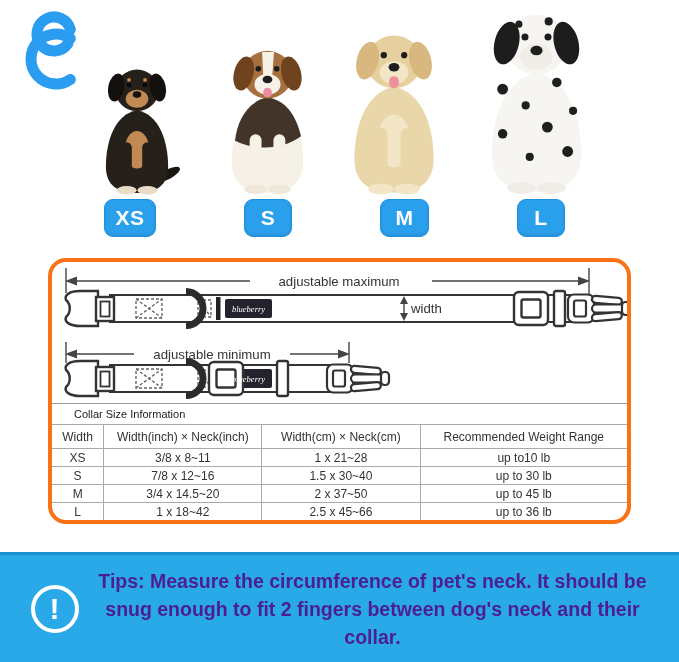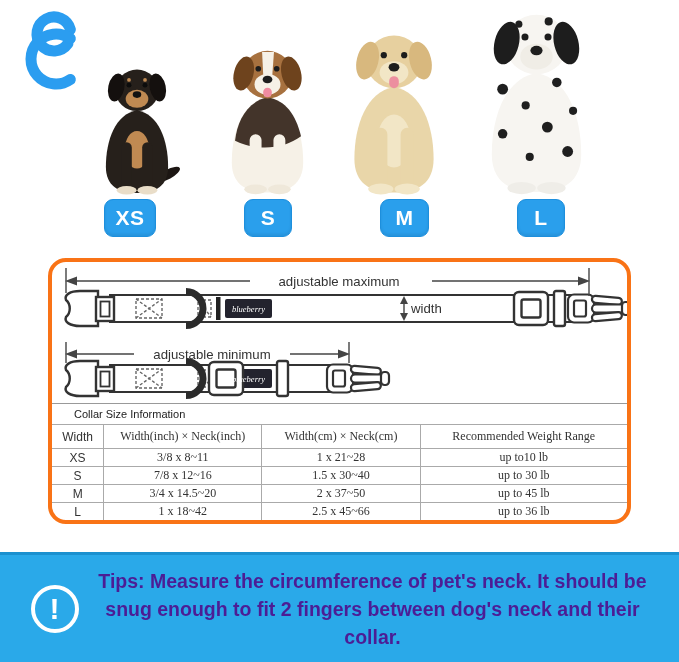--- a/index.html
+++ b/index.html
@@ -20,21 +20,21 @@
   .info-box{position:absolute;left:48px;top:258px;width:575px;height:258px;
     border:4px solid #f97316;border-radius:18px;background:#fff;overflow:hidden;}
   .collar-svg{display:block;width:575px;height:141px;}
   .table-title{height:20px;line-height:20px;border-top:1px solid #999;
     font-size:11px;color:#222;padding-left:22px;}
   table.size-table{width:100%;border-collapse:collapse;table-layout:fixed;}
   .size-table th,.size-table td{font-size:12px;color:#333;text-align:center;padding:0;
     border-bottom:1px solid #aaa;font-weight:normal;white-space:nowrap;overflow:hidden;}
   .size-table th{height:23px;border-top:1px solid #aaa;}
   .size-table td{height:17px;}
-  .size-table th + th, .size-table td + td{border-left:1px solid #aaa;font-family:Liberation Serif, serif;}
+  .size-table th + th, .size-table td + td{border-left:1px solid #aaa;}
 
   
   .tips-banner{position:absolute;left:0;top:552px;width:679px;height:110px;background:#2aa9e9;
     border-top:3px solid #1b90cf;box-sizing:border-box;display:flex;align-items:center;justify-content:center;}
   .tips-icon{width:40px;height:40px;border:4px solid #fff;border-radius:50%;flex:0 0 auto;
     display:flex;align-items:center;justify-content:center;color:#fff;font-weight:bold;font-size:30px;
     margin-right:18px;line-height:1;}
   .tips-text{width:552px;color:#4c1d95;font-weight:bold;font-size:19.5px;line-height:28px;text-align:center;}
 
   .diag-text{font-size:13.2px;fill:#333;font-family:"Liberation Sans",sans-serif;}

